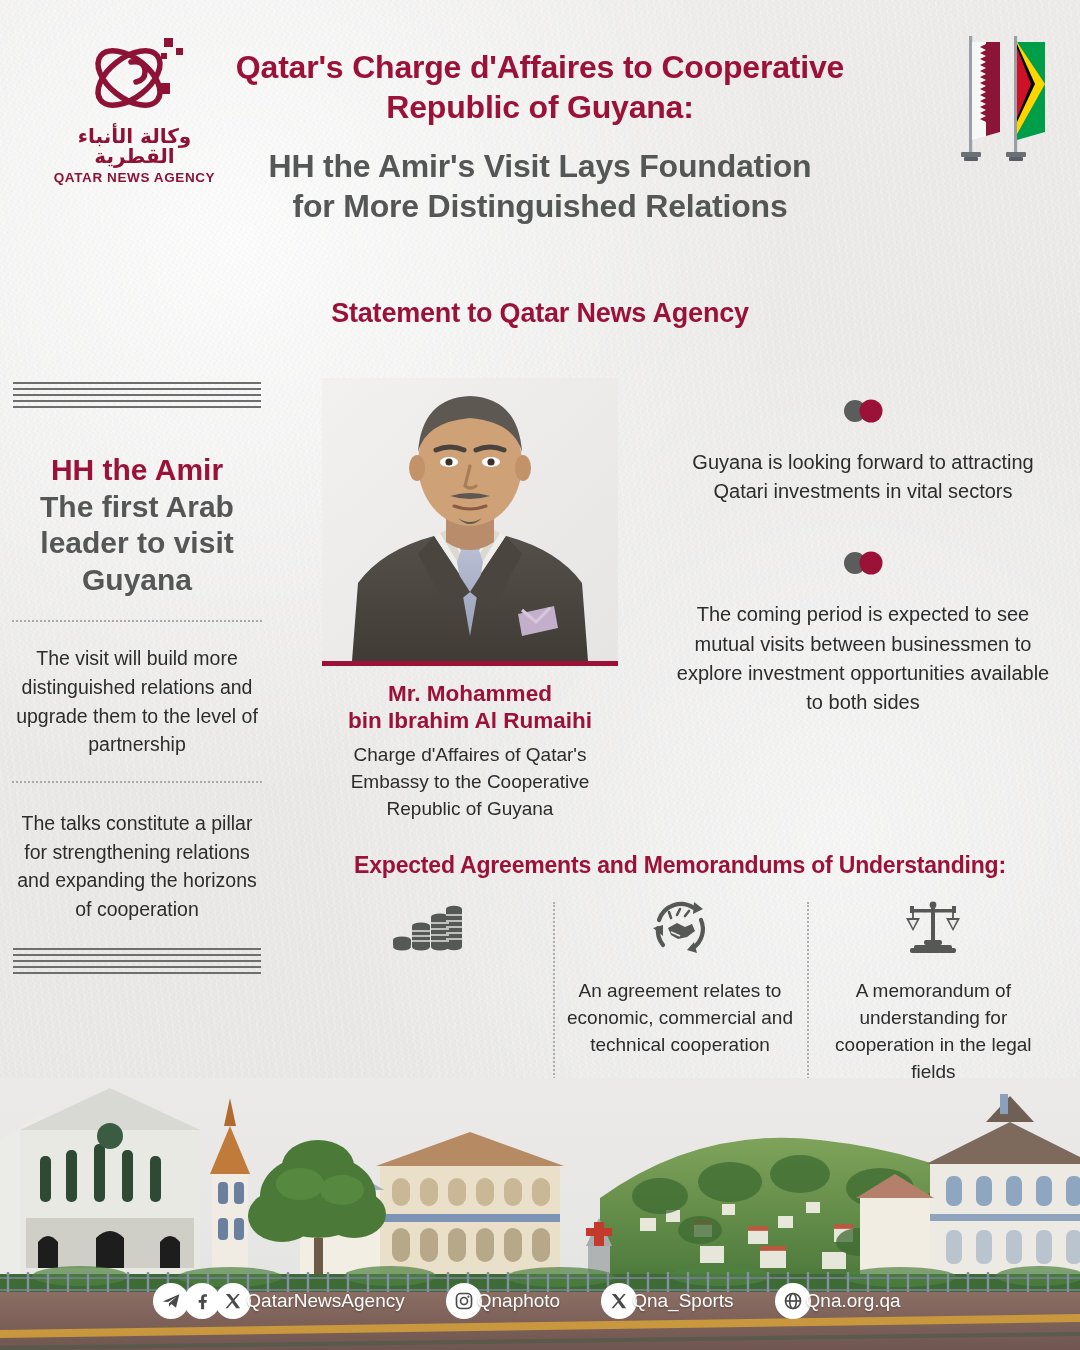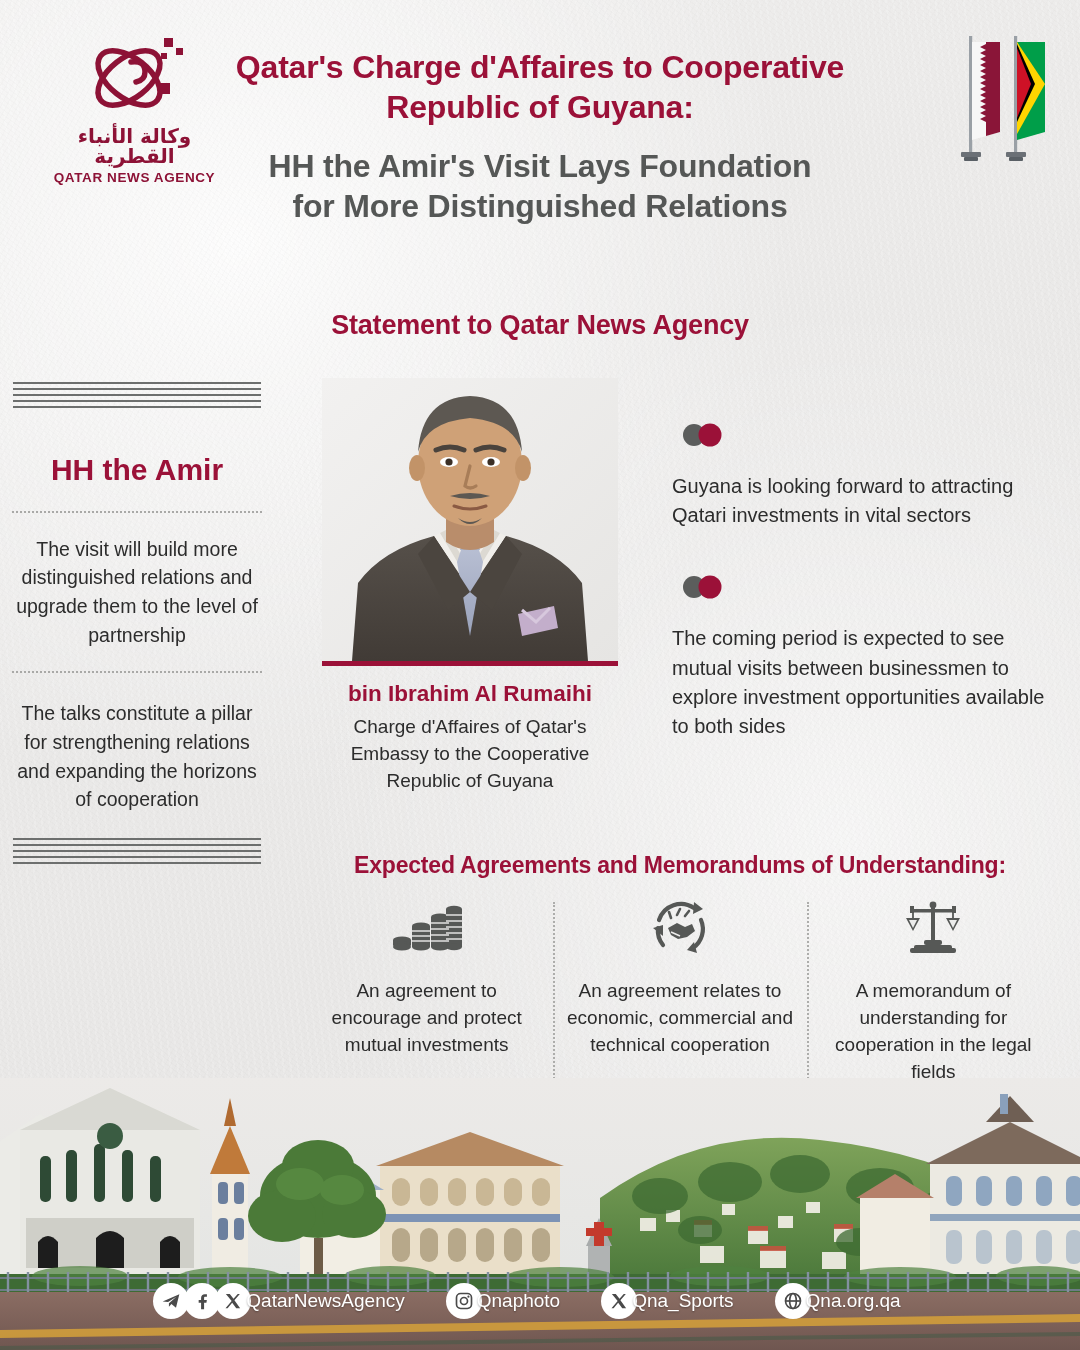--- a/index.html
+++ b/index.html
@@ -32,21 +32,21 @@
            font-family:"DejaVu Sans",sans-serif;font-weight:700;}
   .logo-en{font-size:13.5px;color:#8d1236;font-weight:700;letter-spacing:.6px;margin-top:4px;}
 
   .flags{position:absolute;right:18px;top:22px;width:120px;height:150px;}
 
   .head-block{position:absolute;left:160px;top:48px;width:760px;text-align:center;}
   .t1{font-size:32px;line-height:1.24;font-weight:700;color:#9b1138;letter-spacing:-.2px;}
   .t2{font-size:32px;line-height:1.24;font-weight:700;color:#555756;margin-top:20px;letter-spacing:-.2px;}
 
   .subhead{position:absolute;left:0;right:0;top:298px;text-align:center;
-           font-size:27px;font-weight:700;color:#9b1138;letter-spacing:-.2px;margin-top:12px;}
+           font-size:27px;font-weight:700;color:#9b1138;letter-spacing:-.2px;}
 
   
   .left-col{position:absolute;left:8px;top:382px;width:258px;text-align:center;}
   .rule-stack{width:248px;height:26px;margin:0 auto;}
   .rule-stack i{display:block;height:2px;background:#6d6f6e;margin-bottom:4px;}
   .rule-stack i:last-child{margin-bottom:0;}
 
   .hh-title{margin-top:44px;font-size:30px;font-weight:700;line-height:1.22;color:#555756;}
   .hh-title .red{color:#9b1138;display:block;}
   .dots-sep{height:0;border-top:2px dotted #a9a9a7;margin:22px 4px;}
@@ -57,21 +57,21 @@
   .rule-stack-b i{display:block;height:2px;background:#6d6f6e;margin-bottom:4px;}
 
   
   .portrait-wrap{position:absolute;left:322px;top:378px;width:296px;}
   .portrait{width:296px;height:283px;display:block;}
   .portrait-bar{width:296px;height:5px;background:#9b1138;margin-top:0;}
   .p-name{margin-top:14px;text-align:center;font-size:22.5px;font-weight:700;line-height:1.22;color:#9b1138;}
   .p-role{margin-top:7px;text-align:center;font-size:19px;line-height:1.42;color:#2c2c2c;}
 
   
-  .right-col{position:absolute;left:672px;top:422px;width:382px;text-align:left;}
+  .right-col{position:absolute;left:672px;top:398px;width:382px;text-align:center;}
   .dbl-dot{width:60px;height:26px;margin:0 auto;}
   .rbody{margin-top:20px;font-size:20px;line-height:1.46;color:#2c2c2c;}
   .right-block2{margin-top:44px;}
 
   
   .agree-title{position:absolute;left:300px;top:852px;width:760px;text-align:center;
                font-size:23px;font-weight:700;color:#9b1138;letter-spacing:-.2px;}
   .agree-grid{position:absolute;left:300px;top:896px;width:760px;display:flex;}
   .agree-cell{flex:1;text-align:center;position:relative;padding:0 12px;}
   .agree-cell + .agree-cell::before{
@@ -162,20 +162,21 @@
   <div class="left-col">
     <div class="rule-stack">
       <i></i>
         <i></i>
         <i></i>
         <i></i>
         <i></i>
     </div>
     <div class="hh-title">
       <span class="red">HH the Amir</span>
+      <span>The first Arab leader to visit Guyana</span>
     </div>
     <div class="dots-sep"></div>
     <div class="lbody">The visit will build more distinguished relations and upgrade them to the level of partnership</div>
     <div class="dots-sep"></div>
     <div class="lbody p2">The talks constitute a pillar for strengthening relations and expanding the horizons of cooperation</div>
     <div class="rule-stack-b">
       <i></i>
         <i></i>
         <i></i>
         <i></i>
@@ -235,20 +236,21 @@
       <path d="M148 88 L143 108 Q148 112 154 108" fill="none" stroke="#a87d58" stroke-width="3.2" stroke-linecap="round"></path>
 
       <path d="M128 118 Q148 112 168 118 Q148 124 128 118 Z" fill="#5d5852"></path>
 
       <path d="M132 128 Q148 134 164 128" stroke="#8a5a43" stroke-width="3" fill="none" stroke-linecap="round"></path>
 
       <path d="M136 140 Q148 148 160 140 Q148 152 136 140 Z" fill="#5d5852"></path>
     </svg>
     <div class="portrait-bar"></div>
     <div class="p-name">
+      <div>Mr. Mohammed</div>
       <div>bin Ibrahim Al Rumaihi</div>
     </div>
     <div class="p-role">Charge d'Affaires of Qatar's Embassy to the Cooperative Republic of Guyana</div>
   </div>
 
   <div class="right-col">
     <div>
       <svg class="dbl-dot" viewBox="0 0 60 26">
         <circle cx="22" cy="13" r="11" fill="#5b5d5c"></circle>
         <circle cx="38" cy="13" r="11.5" fill="#9b1138"></circle>
@@ -302,21 +304,20 @@
               <line x1="39" y1="35" x2="57" y2="35"></line>
               <line x1="39" y1="41" x2="57" y2="41"></line>
             <line x1="54" y1="15" x2="70" y2="15"></line>
               <line x1="54" y1="21" x2="70" y2="21"></line>
               <line x1="54" y1="27" x2="70" y2="27"></line>
               <line x1="54" y1="33" x2="70" y2="33"></line>
               <line x1="54" y1="39" x2="70" y2="39"></line>
           </g>
         </svg>
       </div>
-      <div class="agree-text">An agreement to encourage and protect mutual investments</div>
     </div>
 
     <div class="agree-cell">
       <div class="agree-icon">
         <svg width="66" height="62" viewBox="0 0 66 62">
           <g fill="none" stroke="#565856" stroke-width="4.2" stroke-linecap="round">
             <path d="M12 22 A23 23 0 0 1 47 10"></path>
             <path d="M54 22 A23 23 0 0 1 46 50"></path>
             <path d="M16 47 A23 23 0 0 1 11 30"></path>
           </g>

